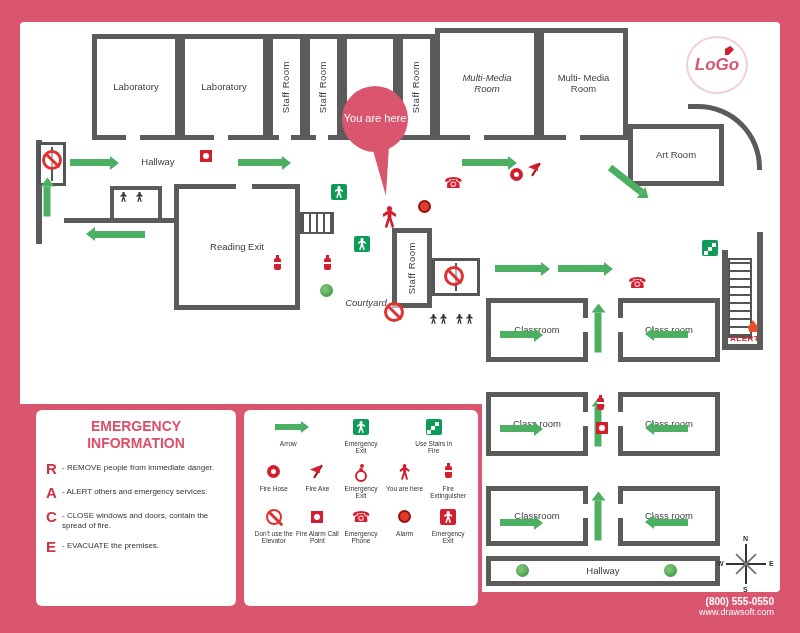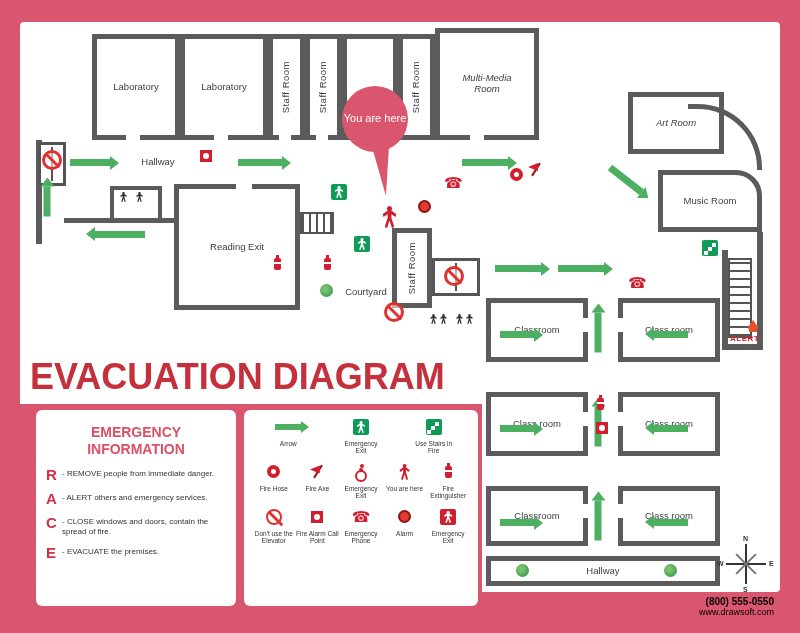--- a/index.html
+++ b/index.html
@@ -94,21 +94,21 @@
 
   
   .compass{position:absolute;left:720px;top:538px;width:52px;height:52px;z-index:4;}
   .compass .cx{position:absolute;left:25px;top:6px;width:2px;height:40px;background:#333;}
   .compass .cy{position:absolute;left:6px;top:25px;width:40px;height:2px;background:#333;}
   .compass .cd{position:absolute;left:12px;top:25px;width:28px;height:2px;background:#777;}
   .compass span{position:absolute;font-size:7px;font-weight:bold;color:#333;}
   .compass .cn{left:23px;top:-3px;} .compass .cs{left:23px;top:48px;}
   .compass .cw{left:-3px;top:22px;} .compass .ce{left:49px;top:22px;}
 
-  .contact{position:absolute;right:26px;top:596px;text-align:right;color:#000000;z-index:5;}
+  .contact{position:absolute;right:26px;top:596px;text-align:right;color:#ffffff;z-index:5;}
   .contact .ph{font-size:10px;font-weight:bold;}
   .contact .site{font-size:9px;}
 </style>
 </head>
 <body>
 
 <div class="page">
   <div class="canvas"></div>
   <div class="band"></div>
 
@@ -124,25 +124,25 @@
   <div class="room" style="left:305px;top:34px;width:37px;height:106px;">
       <span class="rlabel vert">Staff Room</span>
     </div>
   <div class="room" style="left:342px;top:34px;width:56px;height:106px;"></div>
   <div class="room" style="left:398px;top:34px;width:37px;height:106px;">
       <span class="rlabel vert">Staff Room</span>
     </div>
   <div class="room" style="left:435px;top:28px;width:104px;height:112px;">
       <span class="rlabel" style="width:74px;font-style:italic;">Multi-Media Room</span>
     </div>
-  <div class="room" style="left:628px;top:92px;width:96px;height:62px;font-style:italic;">
+  <div class="room" style="left:539px;top:28px;width:89px;height:112px;">
+      <span class="rlabel" style="width:64px;">Multi- Media Room</span>
+    </div>
+  <div class="room" style="left:628px;top:124px;width:96px;height:62px;">
       <span class="rlabel">Art Room</span>
-    </div>
-  <div class="room" style="left:658px;top:170px;width:104px;height:62px;border-top-right-radius:26px;">
-      <span class="rlabel">Music Room</span>
     </div>
   <div class="room" style="left:174px;top:184px;width:126px;height:126px;">
       <span class="rlabel">Reading Exit</span>
     </div>
   <div class="room" style="left:392px;top:228px;width:40px;height:80px;">
       <span class="rlabel vert">Staff Room</span>
     </div>
   <div class="room" style="left:486px;top:298px;width:102px;height:64px;">
       <span class="rlabel">Classroom</span>
     </div>
@@ -183,21 +183,21 @@
   <div class="gap" style="left:164px;top:268px;width:6px;height:16px;"></div>
   <div class="gap" style="left:540px;top:251px;width:16px;height:6px;"></div>
   <div class="gap" style="left:583px;top:318px;width:6px;height:14px;"></div>
   <div class="gap" style="left:618px;top:318px;width:6px;height:14px;"></div>
   <div class="gap" style="left:583px;top:412px;width:6px;height:14px;"></div>
   <div class="gap" style="left:618px;top:412px;width:6px;height:14px;"></div>
   <div class="gap" style="left:583px;top:504px;width:6px;height:14px;"></div>
   <div class="gap" style="left:618px;top:504px;width:6px;height:14px;"></div>
 
   <span class="floor-label" style="left:126px;top:156px;width:64px;">Hallway</span>
-  <span class="floor-label" style="left:336px;top:286px;width:60px;">Courtyard</span>
+  <span class="floor-label" style="left:336px;top:297px;width:60px;font-style:italic;">Courtyard</span>
 
   <div class="elev" style="left:38px;top:142px;width:28px;height:44px;"></div>
   <div class="elev" style="left:432px;top:258px;width:48px;height:38px;"></div>
   <div class="stairs-h" style="left:300px;top:212px;"></div>
   <div class="stairs-v" style="left:728px;top:258px;"></div>
 
   <div class="arrow" style="left:70px;top:159px;width:40px;"></div>
   <div class="arrow" style="left:238px;top:159px;width:44px;"></div>
   <div class="arrow" style="left:47px;top:213px;width:30px;transform:rotate(-90deg);"></div>
   <div class="arrow" style="left:145px;top:231px;width:50px;transform:rotate(180deg);"></div>
@@ -298,24 +298,23 @@
   <div class="pin" style="left:748px;top:320px;">
       <div class="flame"></div>
     </div>
   <span class="pin exit-word" style="left:730px;top:334px;">ALERT</span>
 
   <div class="balloon-tail"></div>
   <div class="balloon">
       <span>You are here</span>
     </div>
 
-  <div class="main-title">EVACUATION DIAGRAM</div>
 
   <div class="panel emergency">
-    <div class="panel-title" style="width:140px;margin:6px auto 8px;">EMERGENCY INFORMATION</div>
+    <div class="panel-title" style="width:140px;margin:0 auto 8px;">EMERGENCY INFORMATION</div>
     <div class="race-item">
       <span class="race-letter">R</span>
       <span class="race-text">- REMOVE people from immediate danger.</span>
     </div>
     <div class="race-item">
       <span class="race-letter">A</span>
       <span class="race-text">- ALERT others and emergency services.</span>
     </div>
     <div class="race-item">
       <span class="race-letter">C</span>
@@ -411,20 +410,24 @@
         <div class="lg-icon">
             <div class="sign red">
               <span class="humanoid h-md c-white"></span>
             </div>
           </div>
         <div class="lg-label">Emergency Exit</div>
       </div>
     </div>
   </div>
 
+  <div class="logo">
+    <span class="logo-text">LoGo</span>
+    <span class="logo-leaf"></span>
+  </div>
 
   <div class="compass">
     <div class="cx"></div>
     <div class="cy"></div>
     <div class="cd" style="transform:rotate(45deg);"></div>
     <div class="cd" style="transform:rotate(-45deg);"></div>
     <span class="cn">N</span>
     <span class="ce">E</span>
     <span class="cs">S</span>
     <span class="cw">W</span>

